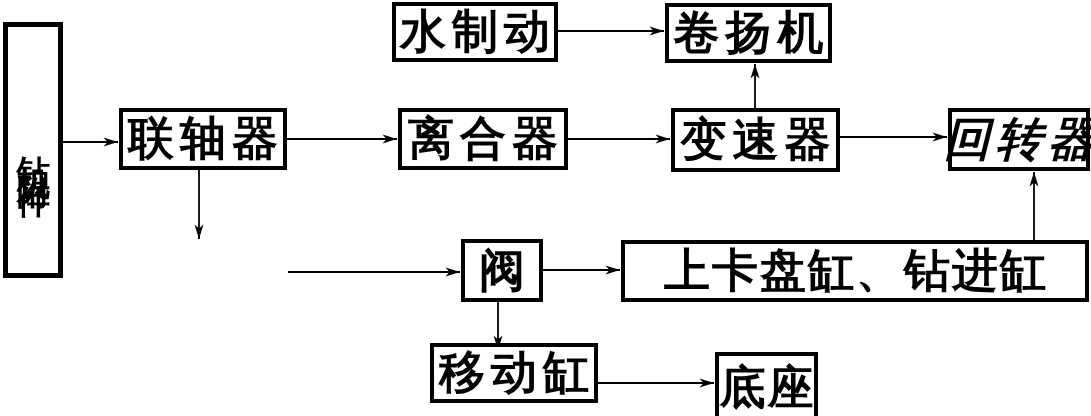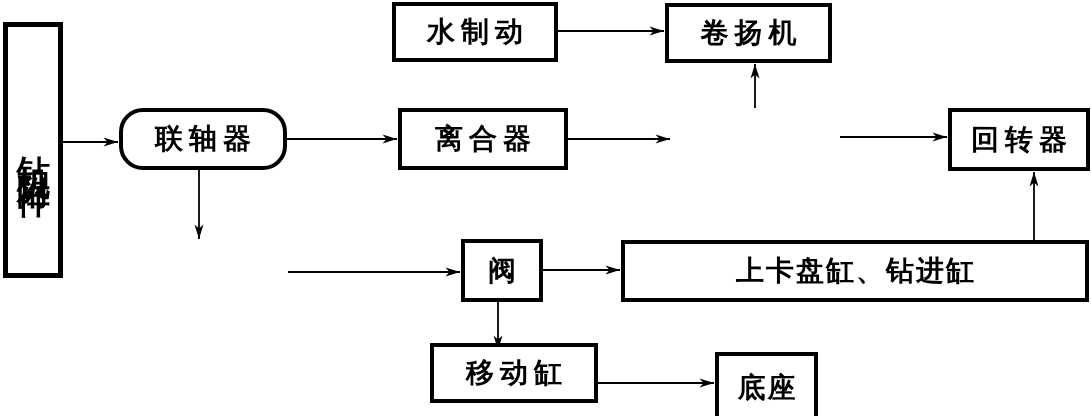--- a/index.html
+++ b/index.html
@@ -12,44 +12,44 @@
     overflow: hidden;
   }
   .node {
     position: absolute;
     box-sizing: border-box;
     border: 4px solid #000000;
     background: #ffffff;
     display: flex;
     align-items: center;
     justify-content: center;
-    font-size: 28px;
+    font-size: 46px;
     font-weight: 600;
     color: #000000;
     letter-spacing: 6px;
     text-indent: 6px;
     white-space: nowrap;
     z-index: 2;
   }
   .node.vertical {
     border-width: 5px;
     writing-mode: vertical-rl;
     text-orientation: upright;
     letter-spacing: 10px;
     text-indent: 0;
     font-size: 33px;
   }
   
   .n-drill    { left: 3px;   top: 22px;  width: 60px;  height: 256px; }
-  .n-coupling { left: 119px; top: 108px; width: 168px; height: 62px; border-radius: 24px; }
+  .n-coupling { left: 119px; top: 108px; width: 168px; height: 62px; }
   .n-water    { left: 392px; top: 2px;   width: 166px; height: 60px; }
   .n-winch    { left: 665px; top: 3px;   width: 167px; height: 60px; }
   .n-clutch   { left: 398px; top: 108px; width: 170px; height: 62px; }
   .n-trans    { left: 671px; top: 108px; width: 169px; height: 64px; }
-  .n-rotator  { left: 948px; top: 108px; width: 142px; height: 63px; }
+  .n-rotator  { left: 948px; top: 108px; width: 142px; height: 63px; font-style: italic; }
   .n-pump     { left: 118px; top: 240px; width: 170px; height: 63px; }
   .n-valve    { left: 461px; top: 239px; width: 82px;  height: 63px; letter-spacing: 0; text-indent: 0; }
   .n-chuck    { left: 621px; top: 240px; width: 468px; height: 62px; letter-spacing: 2px; text-indent: 2px; }
   .n-moving   { left: 430px; top: 343px; width: 168px; height: 60px; }
   .n-base     { left: 715px; top: 352px; width: 103px; height: 72px; letter-spacing: 2px; text-indent: 2px; }
   #connectors {
     position: absolute;
     left: 0; top: 0;
     width: 1091px; height: 416px;
     z-index: 1;
@@ -80,19 +80,20 @@
     <line x1="1034" y1="240" x2="1034" y2="172" marker-end="url(#ah)"></line>
     <line x1="498" y1="302" x2="498" y2="350" marker-end="url(#ah)"></line>
     <line x1="598" y1="383" x2="714" y2="383" marker-end="url(#ah)"></line>
   </svg>
 
   <div class="node vertical n-drill">钻机附件</div>
   <div class="node n-coupling">联轴器</div>
   <div class="node n-water">水制动</div>
   <div class="node n-winch">卷扬机</div>
   <div class="node n-clutch">离合器</div>
+  <div class="node n-trans">变速器</div>
   <div class="node n-rotator">回转器</div>
   <div class="node n-valve">阀</div>
   <div class="node n-chuck">上卡盘缸、钻进缸</div>
   <div class="node n-moving">移动缸</div>
   <div class="node n-base">底座</div>
 
 </div>
 
 </body></html>

